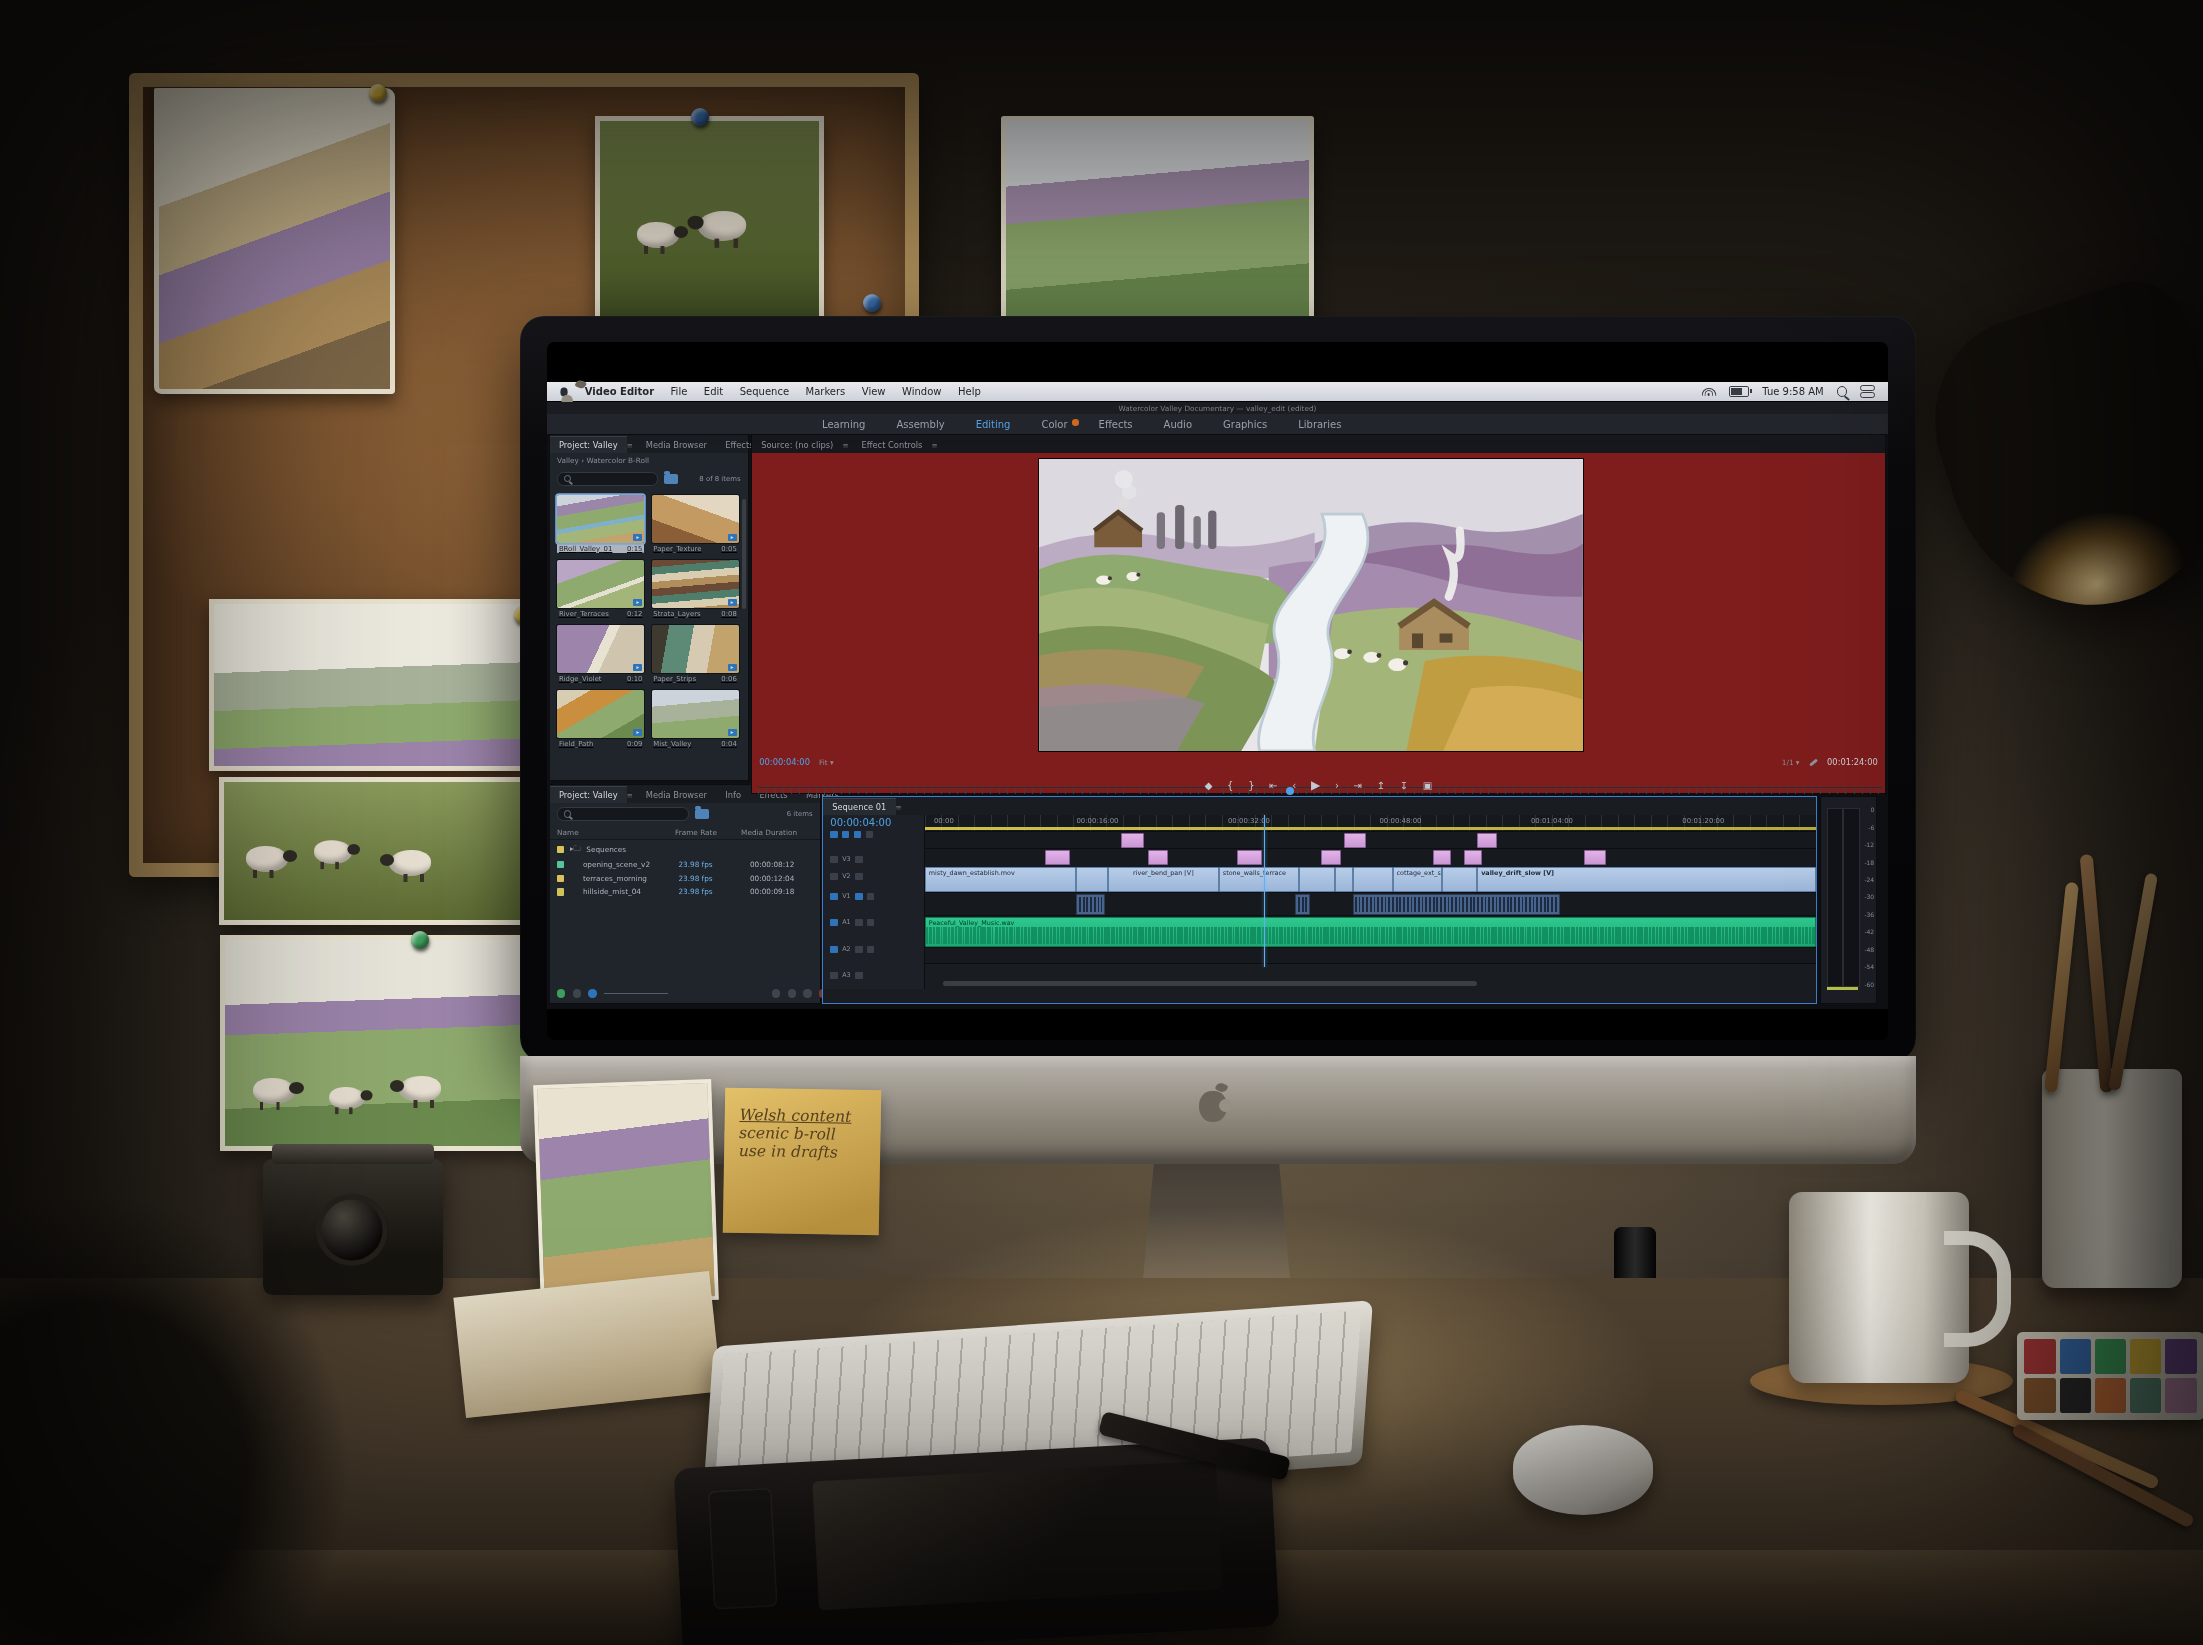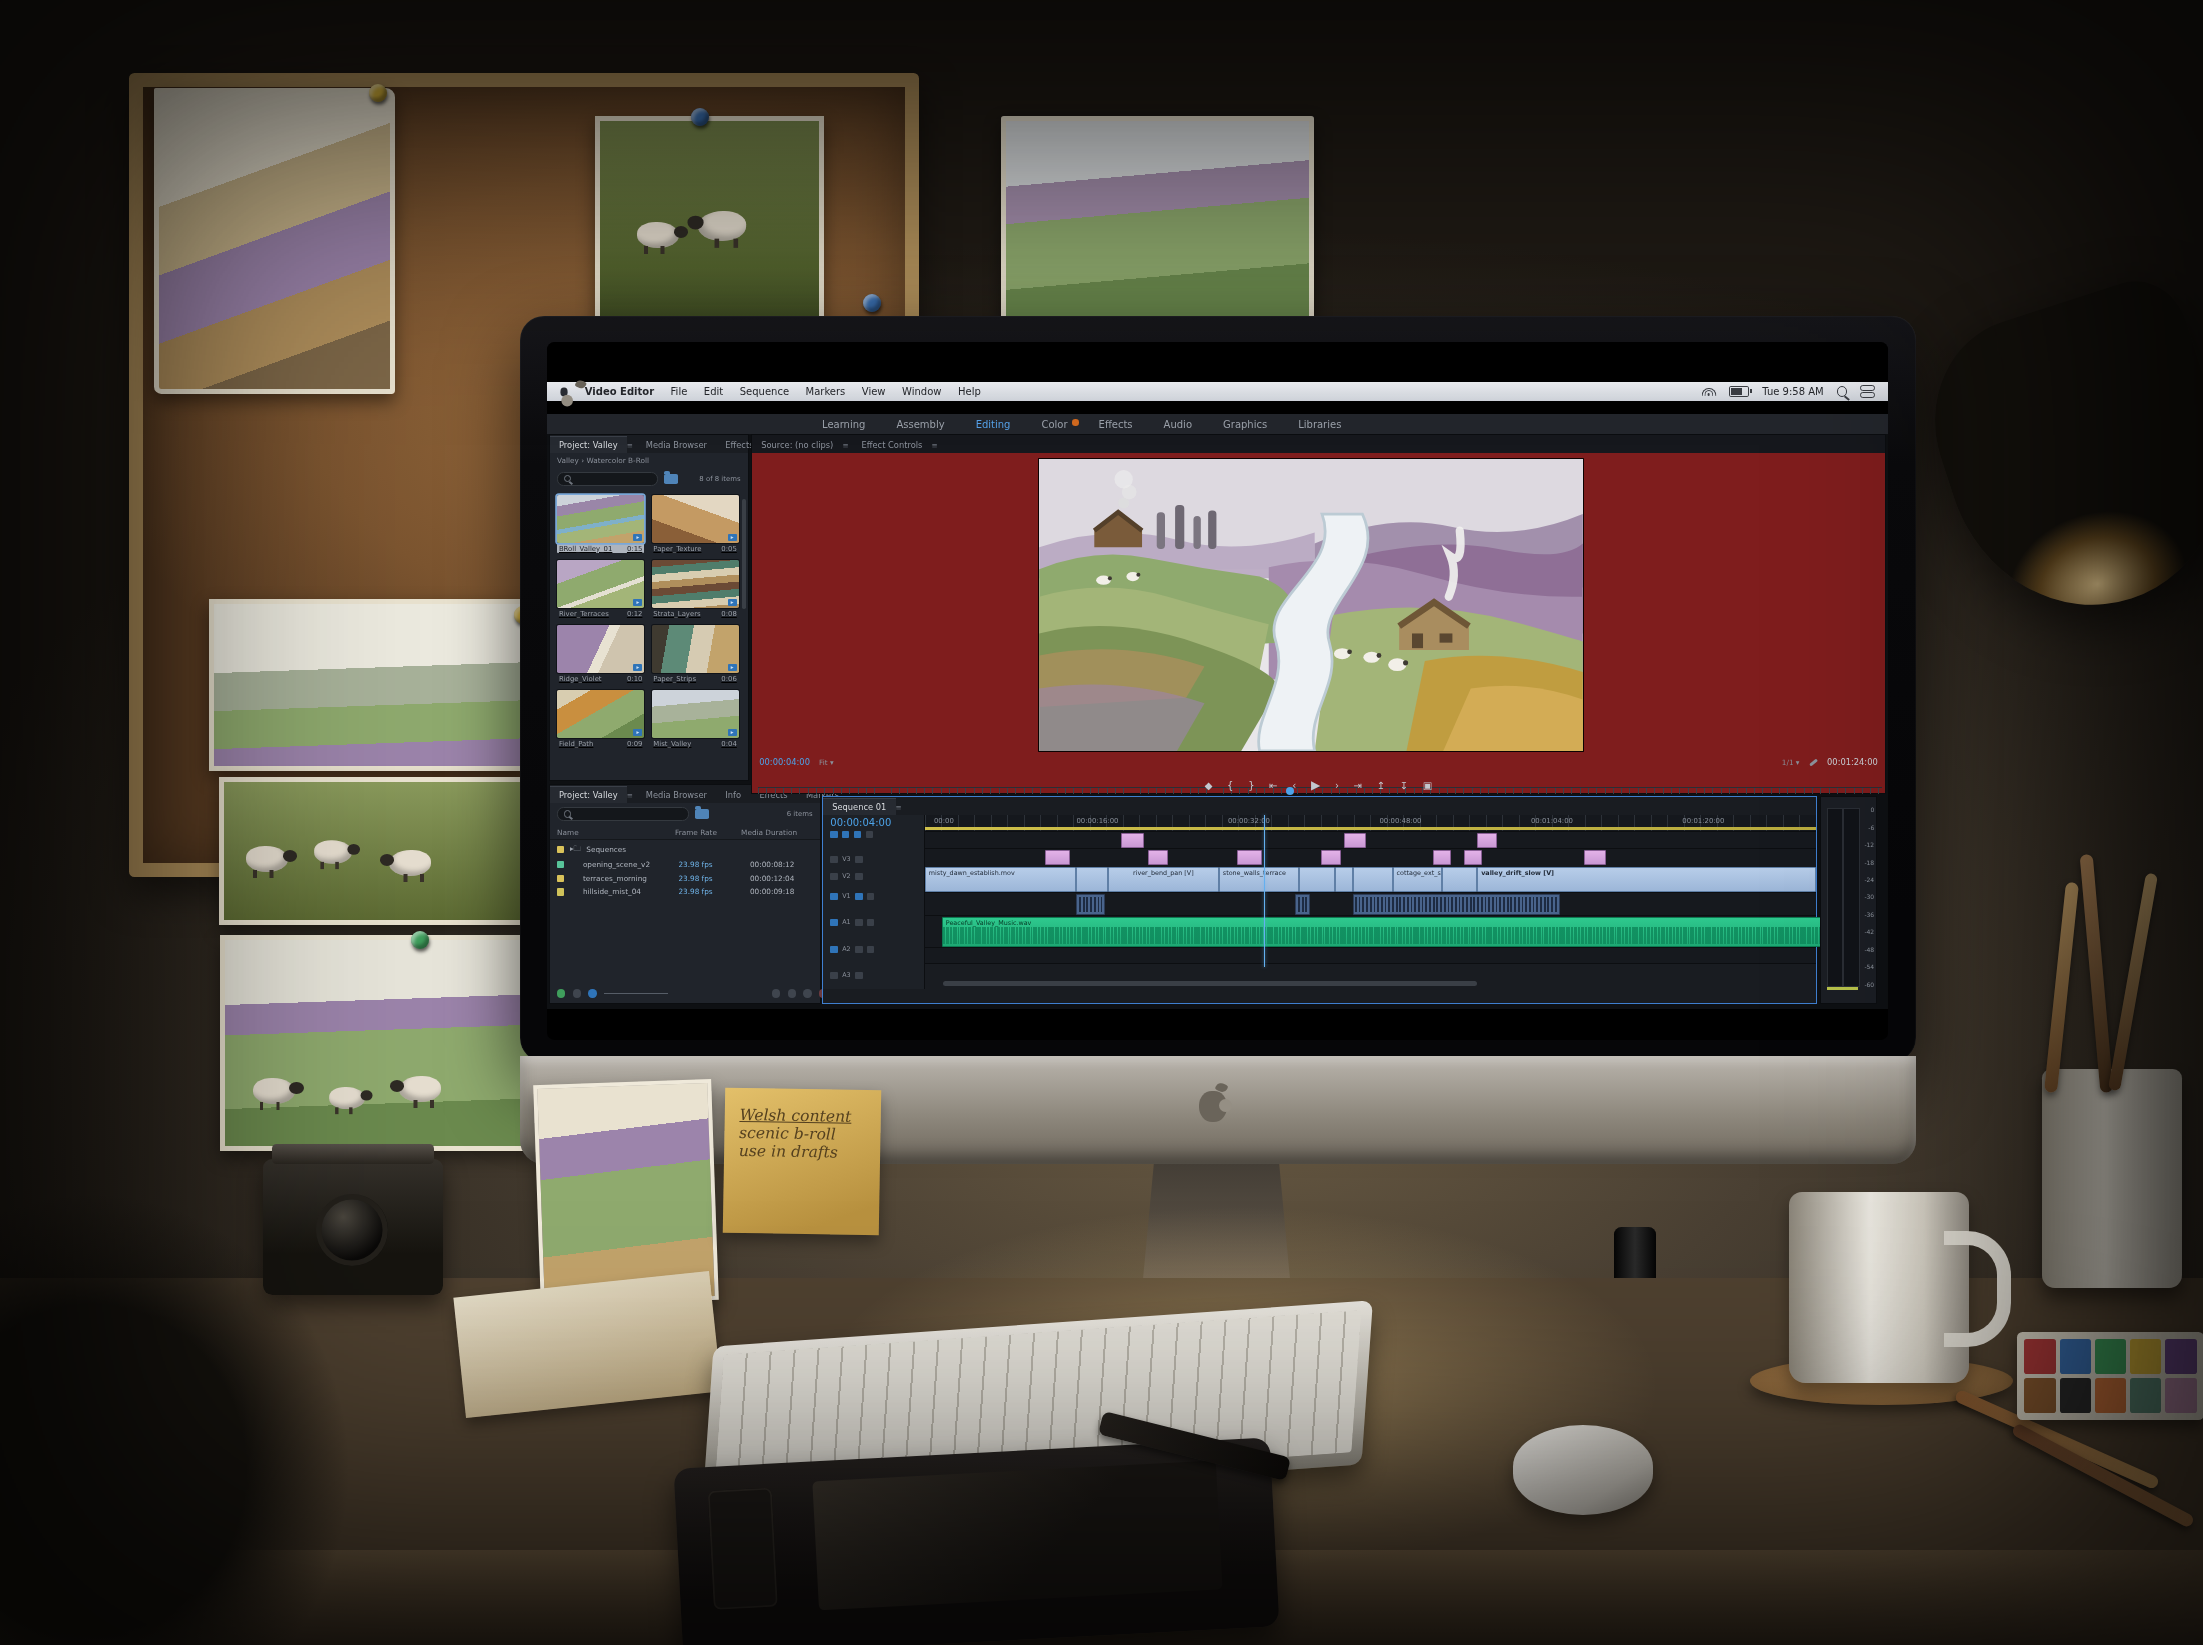--- a/index.html
+++ b/index.html
@@ -91,21 +91,21 @@
   .timeline{border:0.9px solid #3f7fd0;}
   .ruler{position:relative;height:15.6px;background:#15181d;border-bottom:0.9px solid #0c0e11;
     background-image:repeating-linear-gradient(90deg,#2c3138 0 0.9px,transparent 0.9px 16.5px);}
   .rlabel{position:absolute;top:1.8px;font-size:6.9px;color:#8b929c;}
   .worky{position:absolute;left:0;bottom:0.9px;height:2.8px;width:100%;background:linear-gradient(90deg,#cfc04a,#b8ab3e);}
   .trk{position:absolute;left:0;width:100%;background:#16191e;border-bottom:0.9px solid #0c0e11;}
   .clipv{position:absolute;top:0.9px;bottom:0.9px;background:linear-gradient(180deg,#b7cde9,#9cb6d8);border:0.9px solid #5f7fa6;border-radius:0.9px;color:#1d2633;font-size:6.4px;overflow:hidden;white-space:nowrap;padding:0.9px 2.8px;box-sizing:border-box;}
   .clipp{position:absolute;top:0.9px;bottom:0.9px;background:linear-gradient(180deg,#e3b2e8,#c998d4);border:0.9px solid #8a5f96;border-radius:0.9px;}
   .clipa{position:absolute;top:0.9px;bottom:0.9px;background:#49648c;border:0.9px solid #2c3c57;border-radius:0.9px;overflow:hidden;}
   .clipa .wf{position:absolute;inset:1.8px;background:repeating-linear-gradient(90deg,#1d2b42 0 1.8px,#49648c 1.8px 3.7px);}
-  .clipg{position:absolute;top:0.9px;bottom:0.9px;left:0;width:100%;background:linear-gradient(180deg,#2ec98e,#1da873);border:0.9px solid #0d7a52;border-radius:0.9px;overflow:hidden;color:#063a26;font-size:6.4px;padding:0.9px 2.8px;box-sizing:border-box;margin-left:17px;}
+  .clipg{position:absolute;top:0.9px;bottom:0.9px;left:0;width:100%;background:linear-gradient(180deg,#2ec98e,#1da873);border:0.9px solid #0d7a52;border-radius:0.9px;overflow:hidden;color:#063a26;font-size:6.4px;padding:0.9px 2.8px;box-sizing:border-box;}
   .wfg{position:absolute;left:0;right:0;top:8.3px;bottom:1.8px;background:repeating-linear-gradient(90deg,#0e8a5c 0 1.8px,transparent 1.8px 2.8px, #0e8a5c 2.8px 6.4px, transparent 6.4px 7.3px);opacity:.85;}
   .playhead{position:absolute;width:1.8px;background:#63b0f0;box-shadow:0 0 3.7px rgba(99,176,240,.8);}
   .thead{position:absolute;font-size:6.4px;color:#8b919b;display:flex;align-items:center;gap:4.6px;}
   .tico{width:7.3px;height:7.3px;background:#3a4049;border-radius:0.9px;display:inline-block;}
   .tico.on{background:#2f74b8;}
   .meter{background:#1b1e24;border:0.9px solid #0b0d10;}
   .mbar{position:absolute;top:11px;bottom:16.5px;width:14.7px;background:#111318;border:0.9px solid #2a2e35;}
   .mtick{position:absolute;font-size:6px;color:#8b919b;right:1.8px;}
   .footico{display:flex;align-items:center;gap:7.3px;padding:3.7px 7.3px;}
   .fdot{width:8.3px;height:8.3px;border-radius:50%;background:#3f454e;}
@@ -183,20 +183,23 @@
         <span class="batt"></span>
         <span class="mi">Tue 9:58 AM</span>
         <span class="mag"></span>
         <span class="cc">
             <i></i>
             <i></i>
           </span>
       </span>
     </div>
 
+    <div class="abs titlebar">
+      <span>Watercolor Valley Documentary — valley_edit (edited)</span>
+    </div>
     <div class="abs wsbar">
       <span class="wstab">Learning</span>
       <span class="wstab">Assembly</span>
       <span class="wstab active">Editing</span>
       <span class="wstab"><span>Color</span><span class="dot"></span></span>
       <span class="wstab">Effects</span>
       <span class="wstab">Audio</span>
       <span class="wstab">Graphics</span>
       <span class="wstab">Libraries</span>
     </div>

